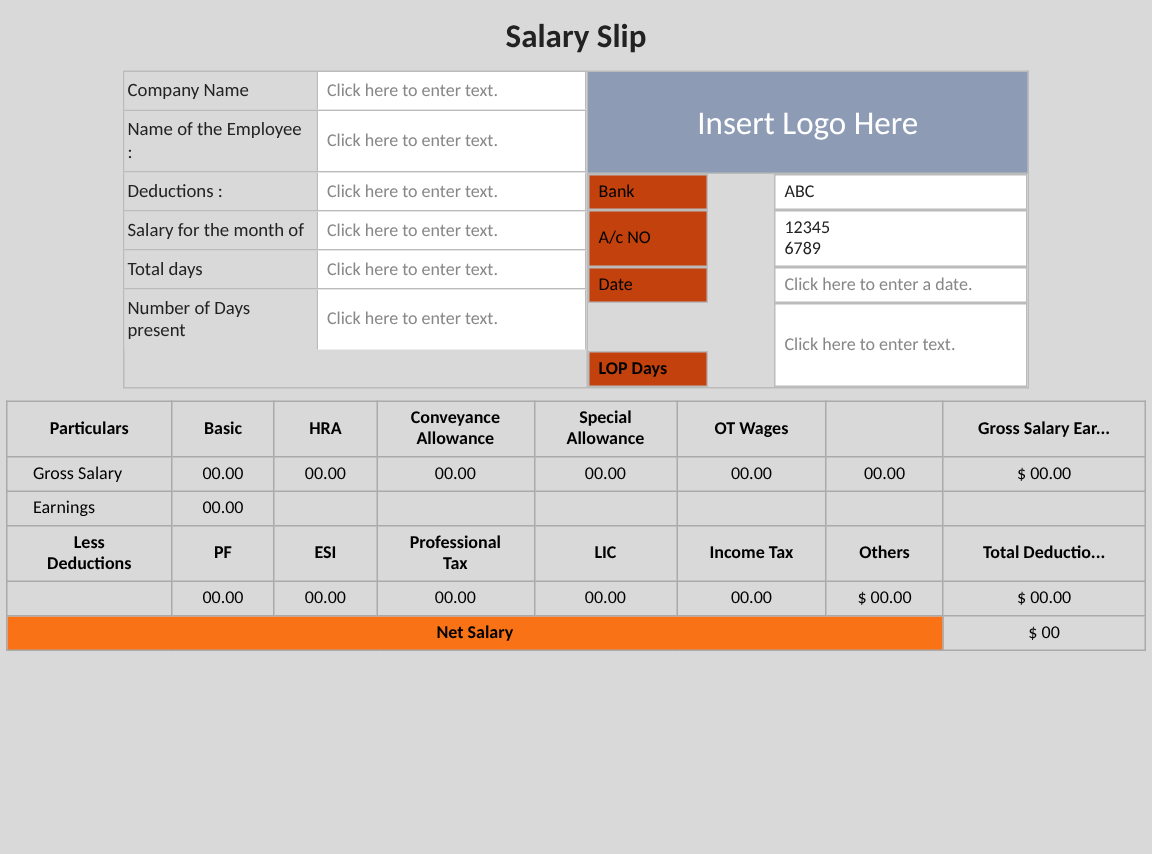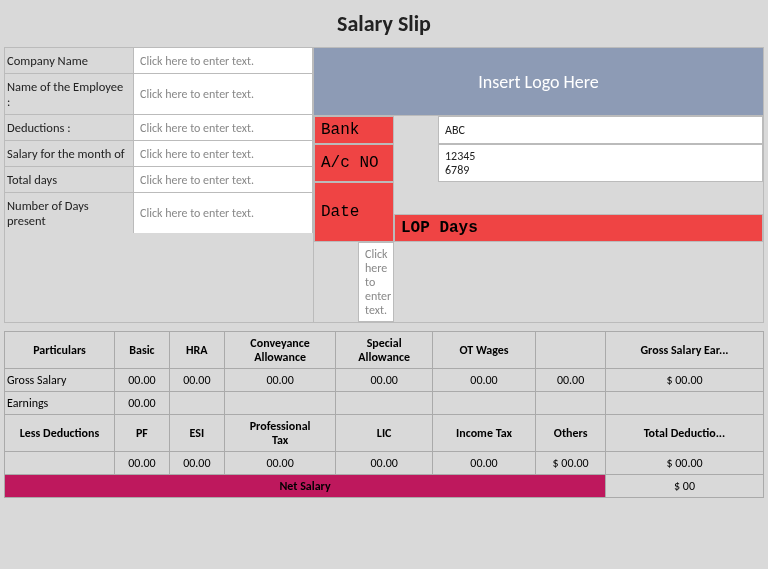--- a/index.html
+++ b/index.html
@@ -46,58 +46,57 @@
       border-right: 1px solid #bbb;
       padding: 5px 6px;
       color: #888;
       font-size: 12px;
       display: flex;
       align-items: center;
     }
     .logo-box {
       background: #8d9bb5;
       color: #fff;
-      font-size: 18px;
+      font-size: 22px;
       text-align: center;
       height: 68px;
       display: flex;
       align-items: center;
       justify-content: center;
       border-bottom: 1px solid #bbb;
     }
     .right-info-grid {
       display: grid;
       grid-template-columns: 80px 1fr;
       border-top: none;
     }
     .ri-label {
-      background: #ef4444;
+      background: #c2410c;
       border: 1px solid #bbb;
       padding: 4px 6px;
-      font-size: 16px;
-      display: flex;
-      align-items: center;
-      font-family: Liberation Mono, monospace;
+      font-size: 12px;
+      display: flex;
+      align-items: center;
     }
     .ri-value {
       background: #fff;
       border: 1px solid #bbb;
       padding: 4px 6px;
       font-size: 12px;
       color: #222;
       display: flex;
       align-items: center;
       margin-left: 44px;
     }
     .ri-value.placeholder-text {
       color: #888;
     }
     .outer-wrap {
       display: flex;
-      width: 760px;
+      width: 604px;
       margin: 0 auto;
       justify-content: space-between;
     }
     .left-fields {
       flex: 0 0 310px;
       border: 1px solid #bbb;
     }
     .right-panel-wrap {
       flex: 1;
       display: flex;
@@ -107,37 +106,37 @@
     }
     
     .slip-table {
       width: 760px;
       margin: 8px auto 0;
       border-collapse: collapse;
       font-size: 12px;
     }
     .slip-table th, .slip-table td {
       border: 1px solid #aaa;
-      padding: 4px 2px;
+      padding: 4px 17px;
       text-align: center;
     }
     .slip-table th {
       background: #d9d9d9;
       font-weight: bold;
     }
     .slip-table td.left-align {
       text-align: left;
       margin-top: 29px;
     }
     .slip-table td.section-header {
       background: #d9d9d9;
       font-weight: bold;
     }
     .slip-table td.net-label {
-      background: #be185d;
+      background: #f97316;
       font-weight: bold;
       text-align: center;
     }
   </style>
 </head>
 <body>
 
 <div class="page">
   <div class="title">Salary Slip</div>
 
@@ -185,20 +184,21 @@
       <div class="right-info-grid">
         <div class="ri-label">Bank</div>
         <div class="ri-value">ABC</div>
 
         <div class="ri-label">A/c NO</div>
         <div class="ri-value">
           <span>12345<br>6789</span>
         </div>
 
         <div class="ri-label">Date</div>
+        <div class="ri-value placeholder-text">Click here to enter a date.</div>
 
         <div class="ri-label" style="font-weight:bold;margin-top:32px;">LOP Days</div>
         <div class="ri-value placeholder-text">Click here to enter text.</div>
       </div>
     </div>
   </div>
 
   <table class="slip-table">
     <thead>
       <tr>

